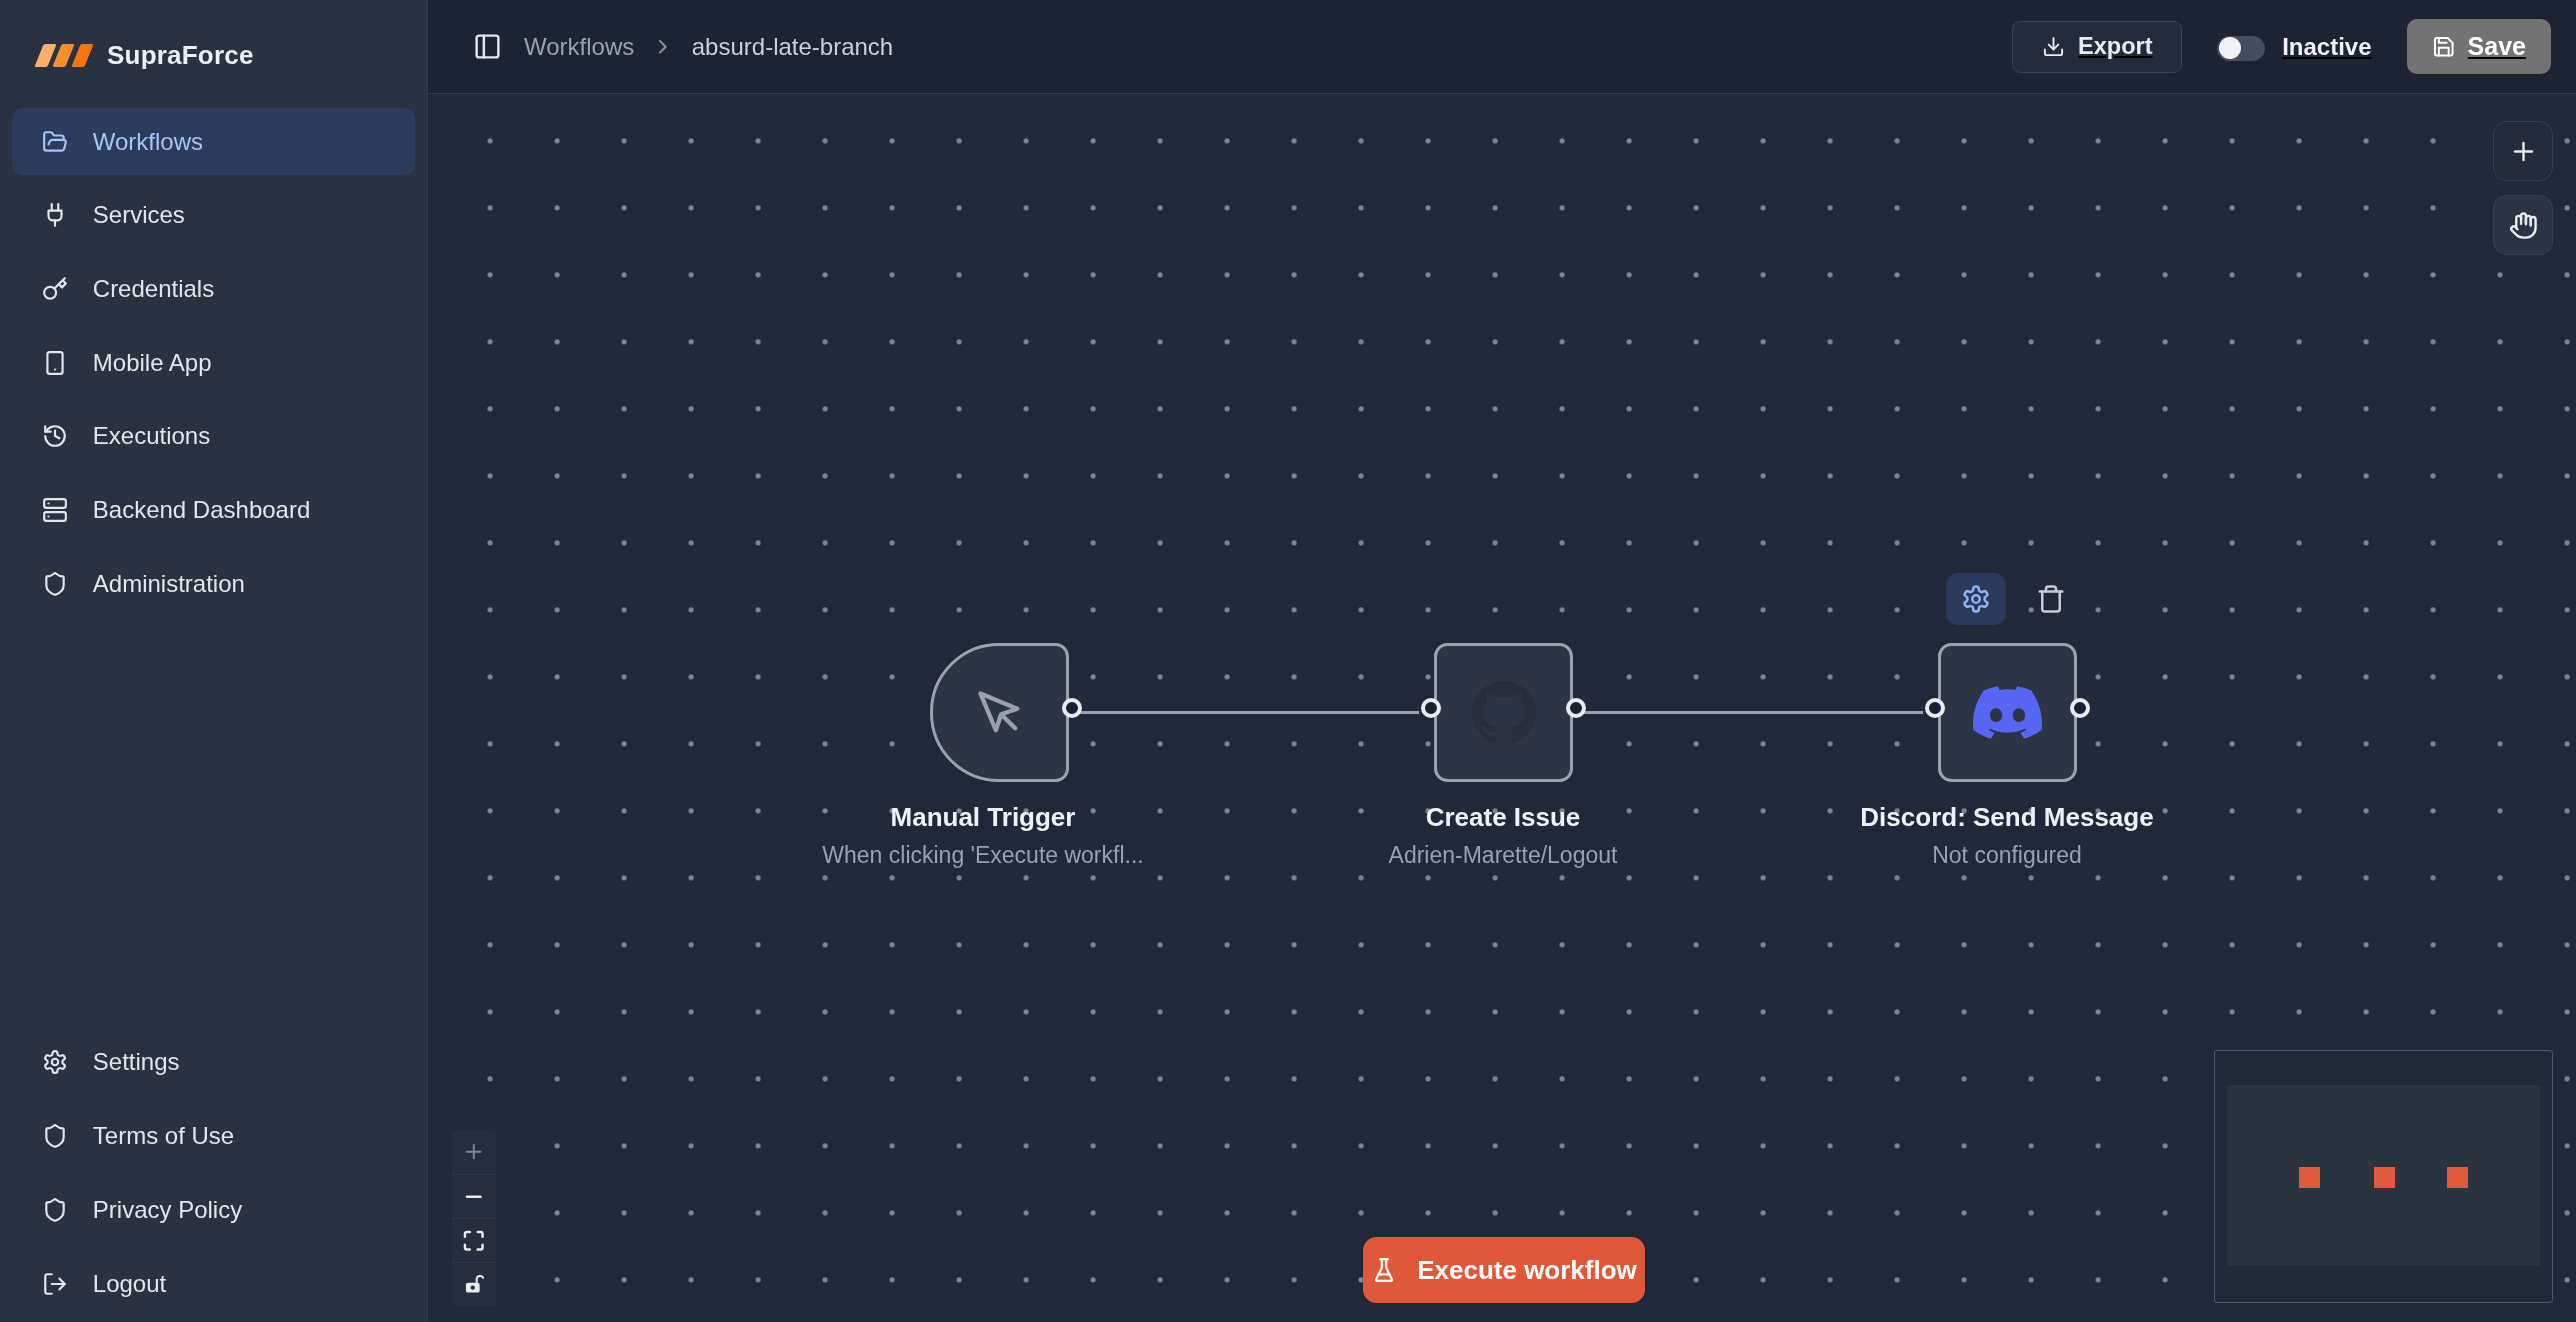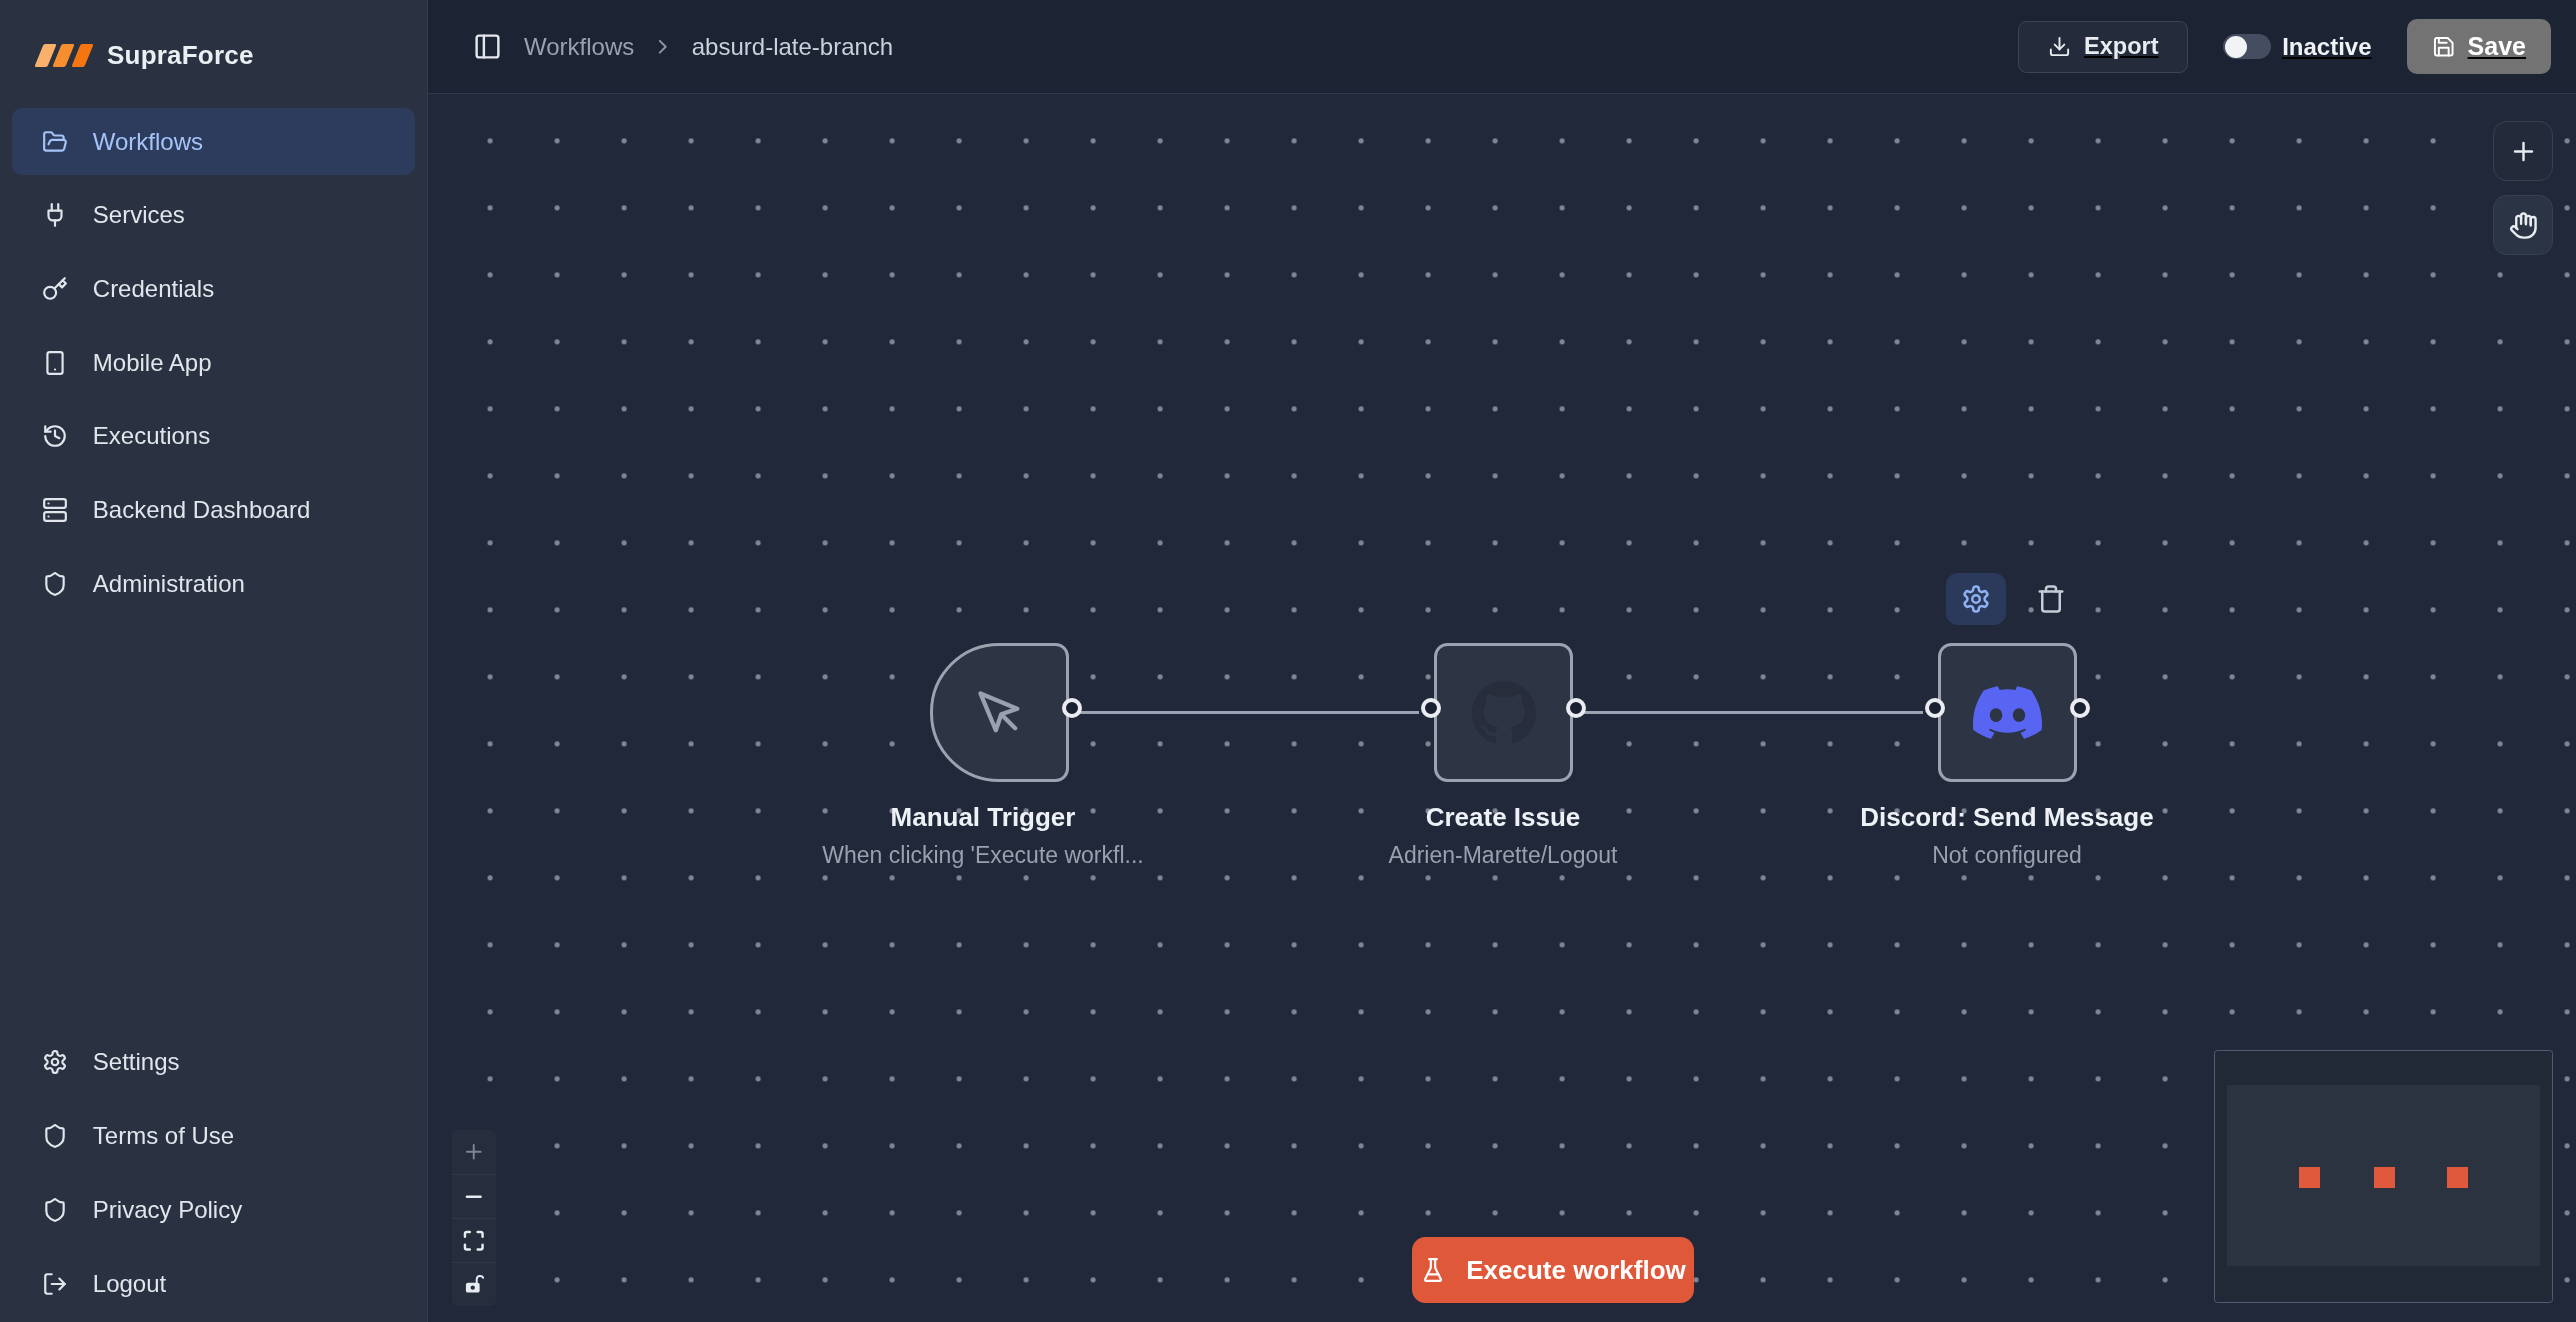--- a/index.html
+++ b/index.html
@@ -30,21 +30,21 @@
   .icon-btn-plain { background:none; border:none; color:#e4e7ed; display:flex; cursor:pointer; }
   .icon-btn-plain svg { width:29px; height:29px; }
   .crumb-root { color:#99a1ae; font-size:24px; margin-left:5px; }
   .crumb-sep { color:#8d95a3; display:flex; } .crumb-sep svg { width:23.5px; height:23.5px; }
   .crumb-cur { color:#cad0d9; font-size:24px; }
   .topbar-right { margin-left:auto; display:flex; align-items:center; gap:35px;text-decoration:underline; }
   .btn-export { display:flex; align-items:center; gap:13.4px; height:52px; padding:0 28.6px;
     background:#242b3b; border:1.7px solid #3c4456; border-radius:8.4px; color:#e8ebf0;
     font-size:23.5px; font-weight:600; cursor:pointer; font-family:inherit; }
   .btn-export svg { width:23px; height:23px; }
-  .toggle-group { display:flex; align-items:center; gap:11px; }
+  .toggle-group { display:flex; align-items:flex-end; gap:17px; }
   .switch { width:48px; height:25px; background:#454d60; border-radius:13.4px; position:relative;
     border:none; cursor:pointer; }
   .switch .knob { position:absolute; left:1.7px; top:1.7px; width:22px; height:22px;
     background:#f2f3f5; border-radius:50%; }
   .toggle-label { color:#f0f2f5; font-size:24px; font-weight:600; }
   .btn-save { display:flex; align-items:center; gap:12.6px; height:55px; padding:0 25px;
     background:#737373; border:none; border-radius:10px; color:#ffffff; font-size:25px;
     font-weight:700; cursor:pointer; font-family:inherit; }
   .btn-save svg { width:23.5px; height:23.5px; }
 
@@ -88,21 +88,21 @@
   .tool-btn svg { width:30px; height:30px; }
 
   .zoom-controls { position:absolute; left:24px; top:1036px; width:44px; background:#262e3e;
     border-radius:5px; overflow:hidden; display:flex; flex-direction:column; z-index:4; }
   .zoom-controls button { width:44px; height:44px; background:transparent; border:none;
     display:flex; align-items:center; justify-content:center; cursor:pointer; color:#e8ebf0; }
   .zoom-controls button + button { border-top:1.7px solid #313948; }
   .zoom-controls button svg { width:23.5px; height:23.5px; }
   .zoom-controls .dim { color:#7d8595; }
 
-  .btn-execute { position:absolute; left:984px; top:1143px; width:282px; height:66px;
+  .btn-execute { position:absolute; left:935px; top:1143px; width:282px; height:66px;
     background:#e0583a; border:none; border-radius:13.4px; color:#ffffff; font-size:26px;
     font-weight:700; display:flex; align-items:center; justify-content:center; gap:20px;
     cursor:pointer; z-index:4; font-family:inherit; }
   .btn-execute svg { width:26px; height:26px; }
 
   .minimap { position:absolute; left:1786px; top:956px; width:339px; height:253px;
     background:#212836; border:1.7px solid #525b70; border-radius:3.4px; z-index:4; cursor:pointer; }
   .minimap .viewport { position:absolute; left:11.8px; top:34px; width:313px; height:181px;
     background:#2b3240; }
   .minimap .mm-node { position:absolute; width:21px; height:21px; background:#e0593c; }

